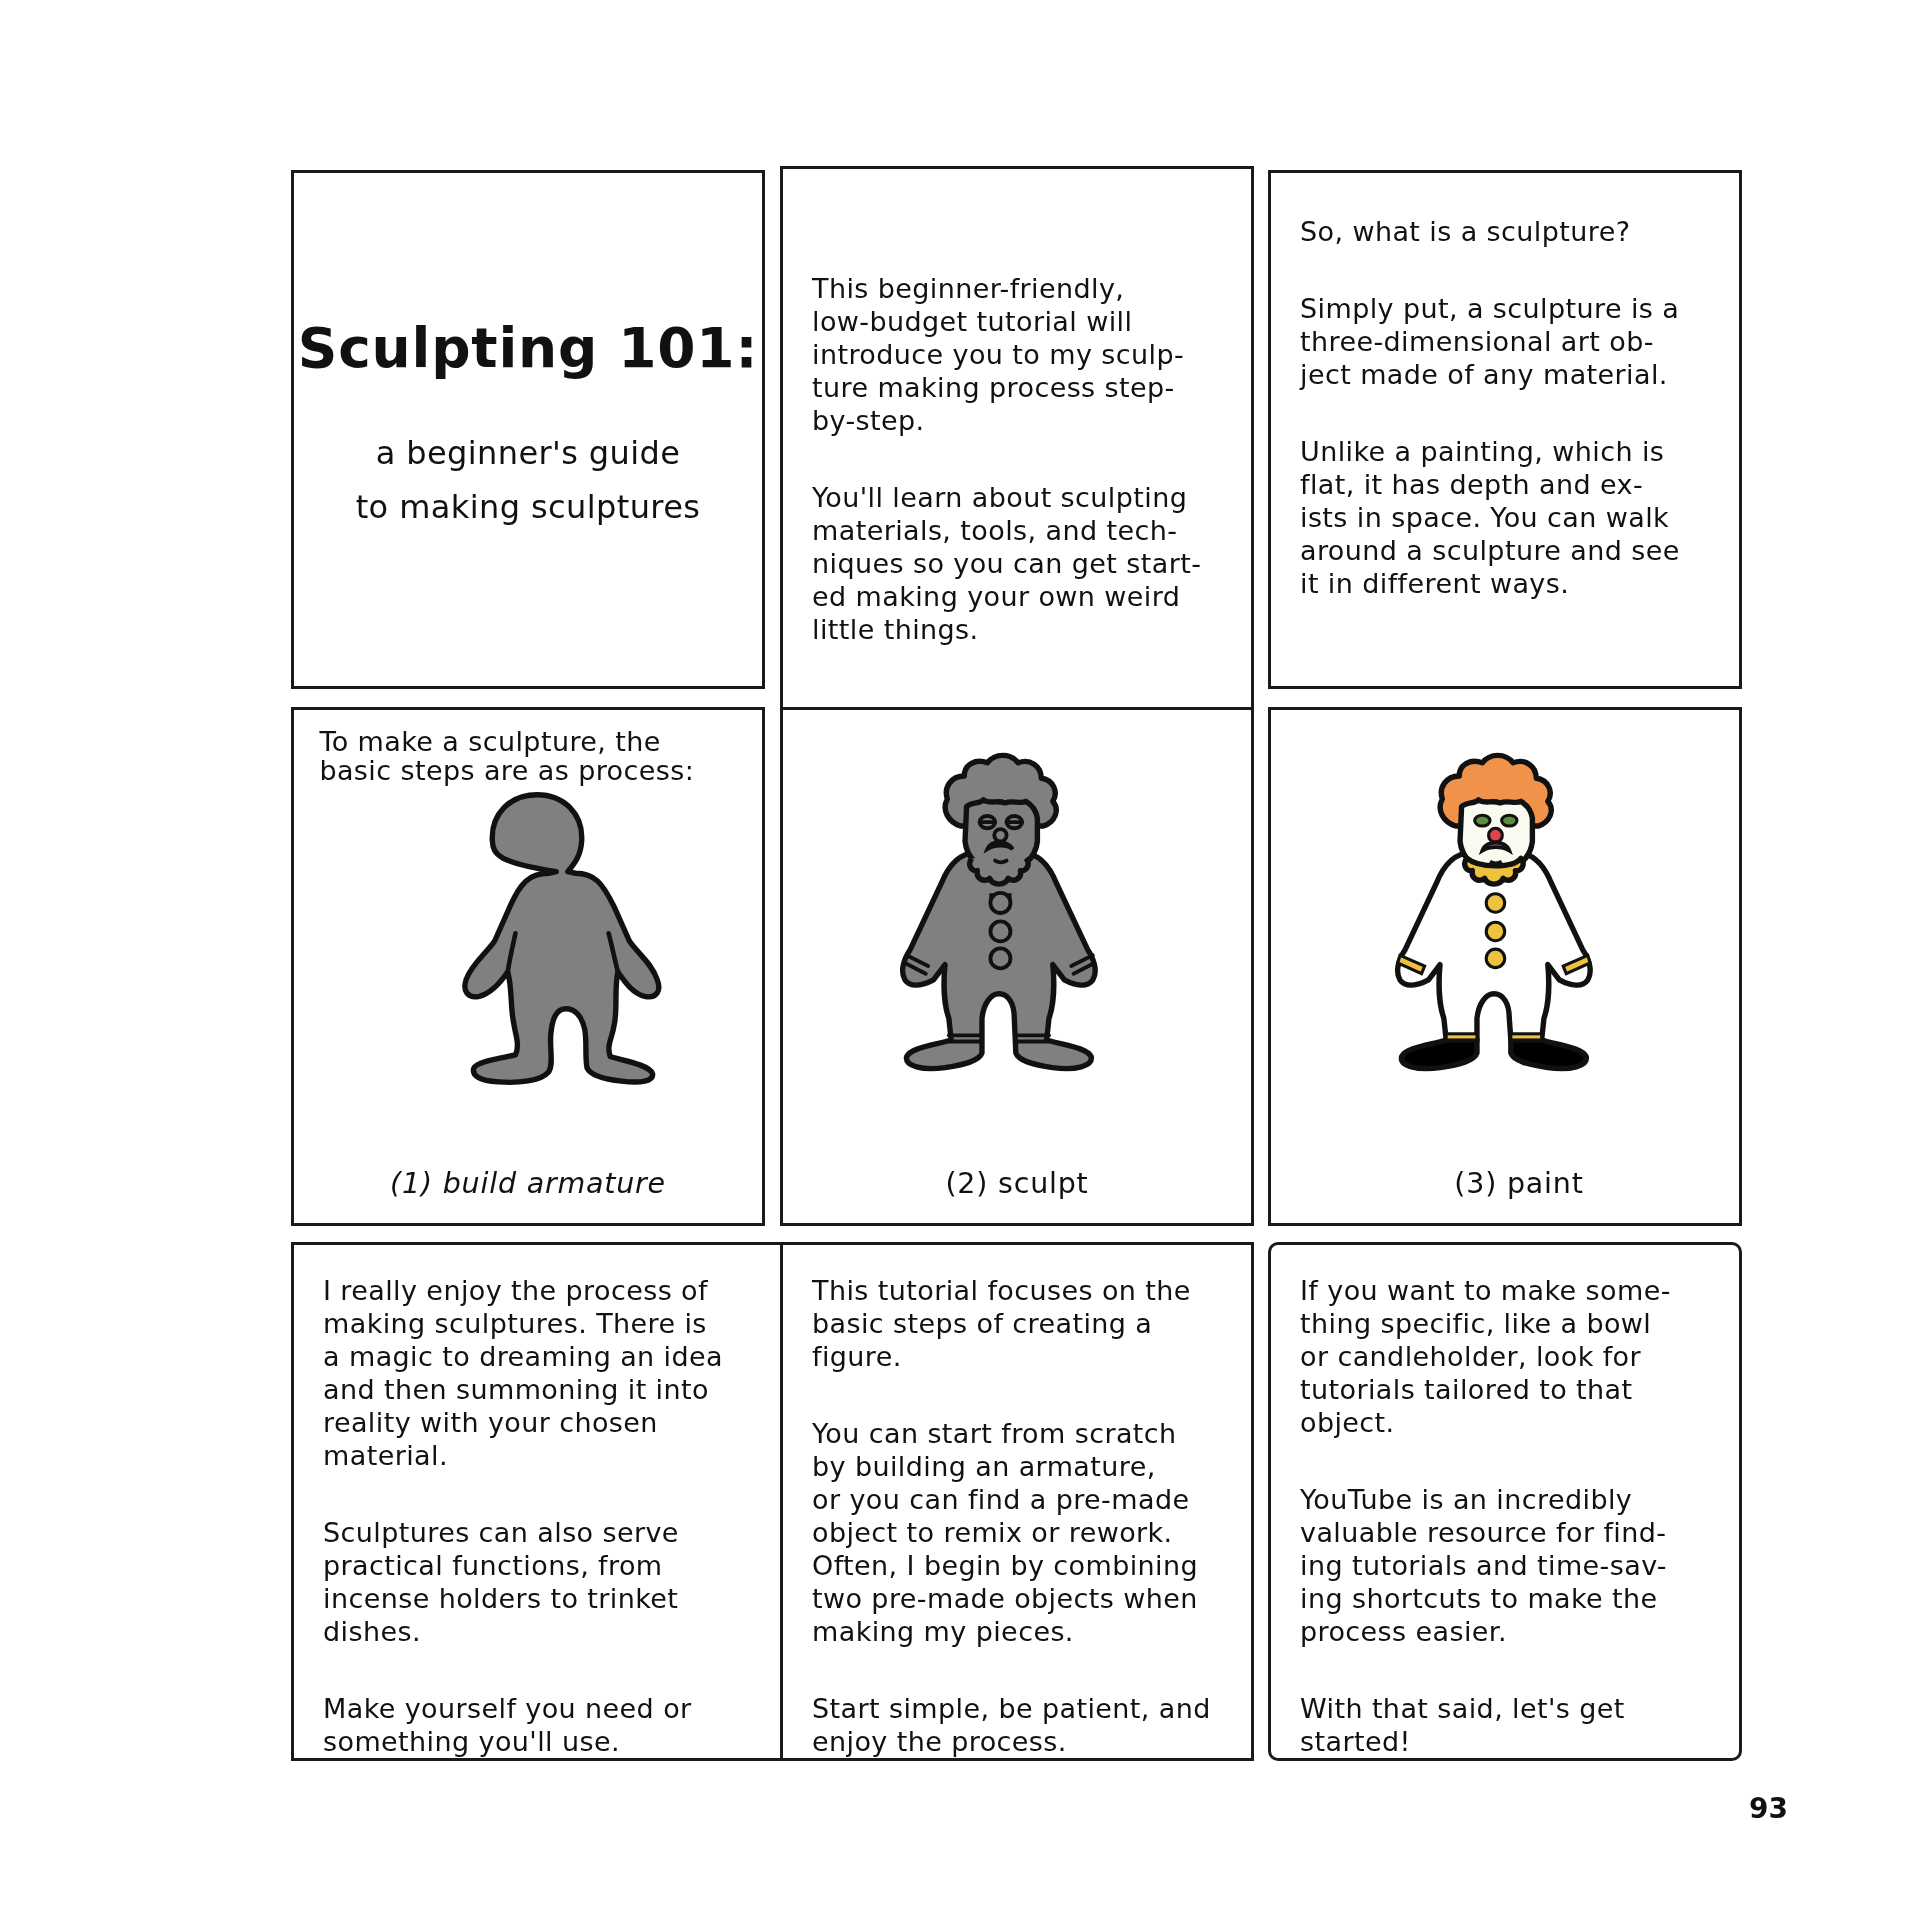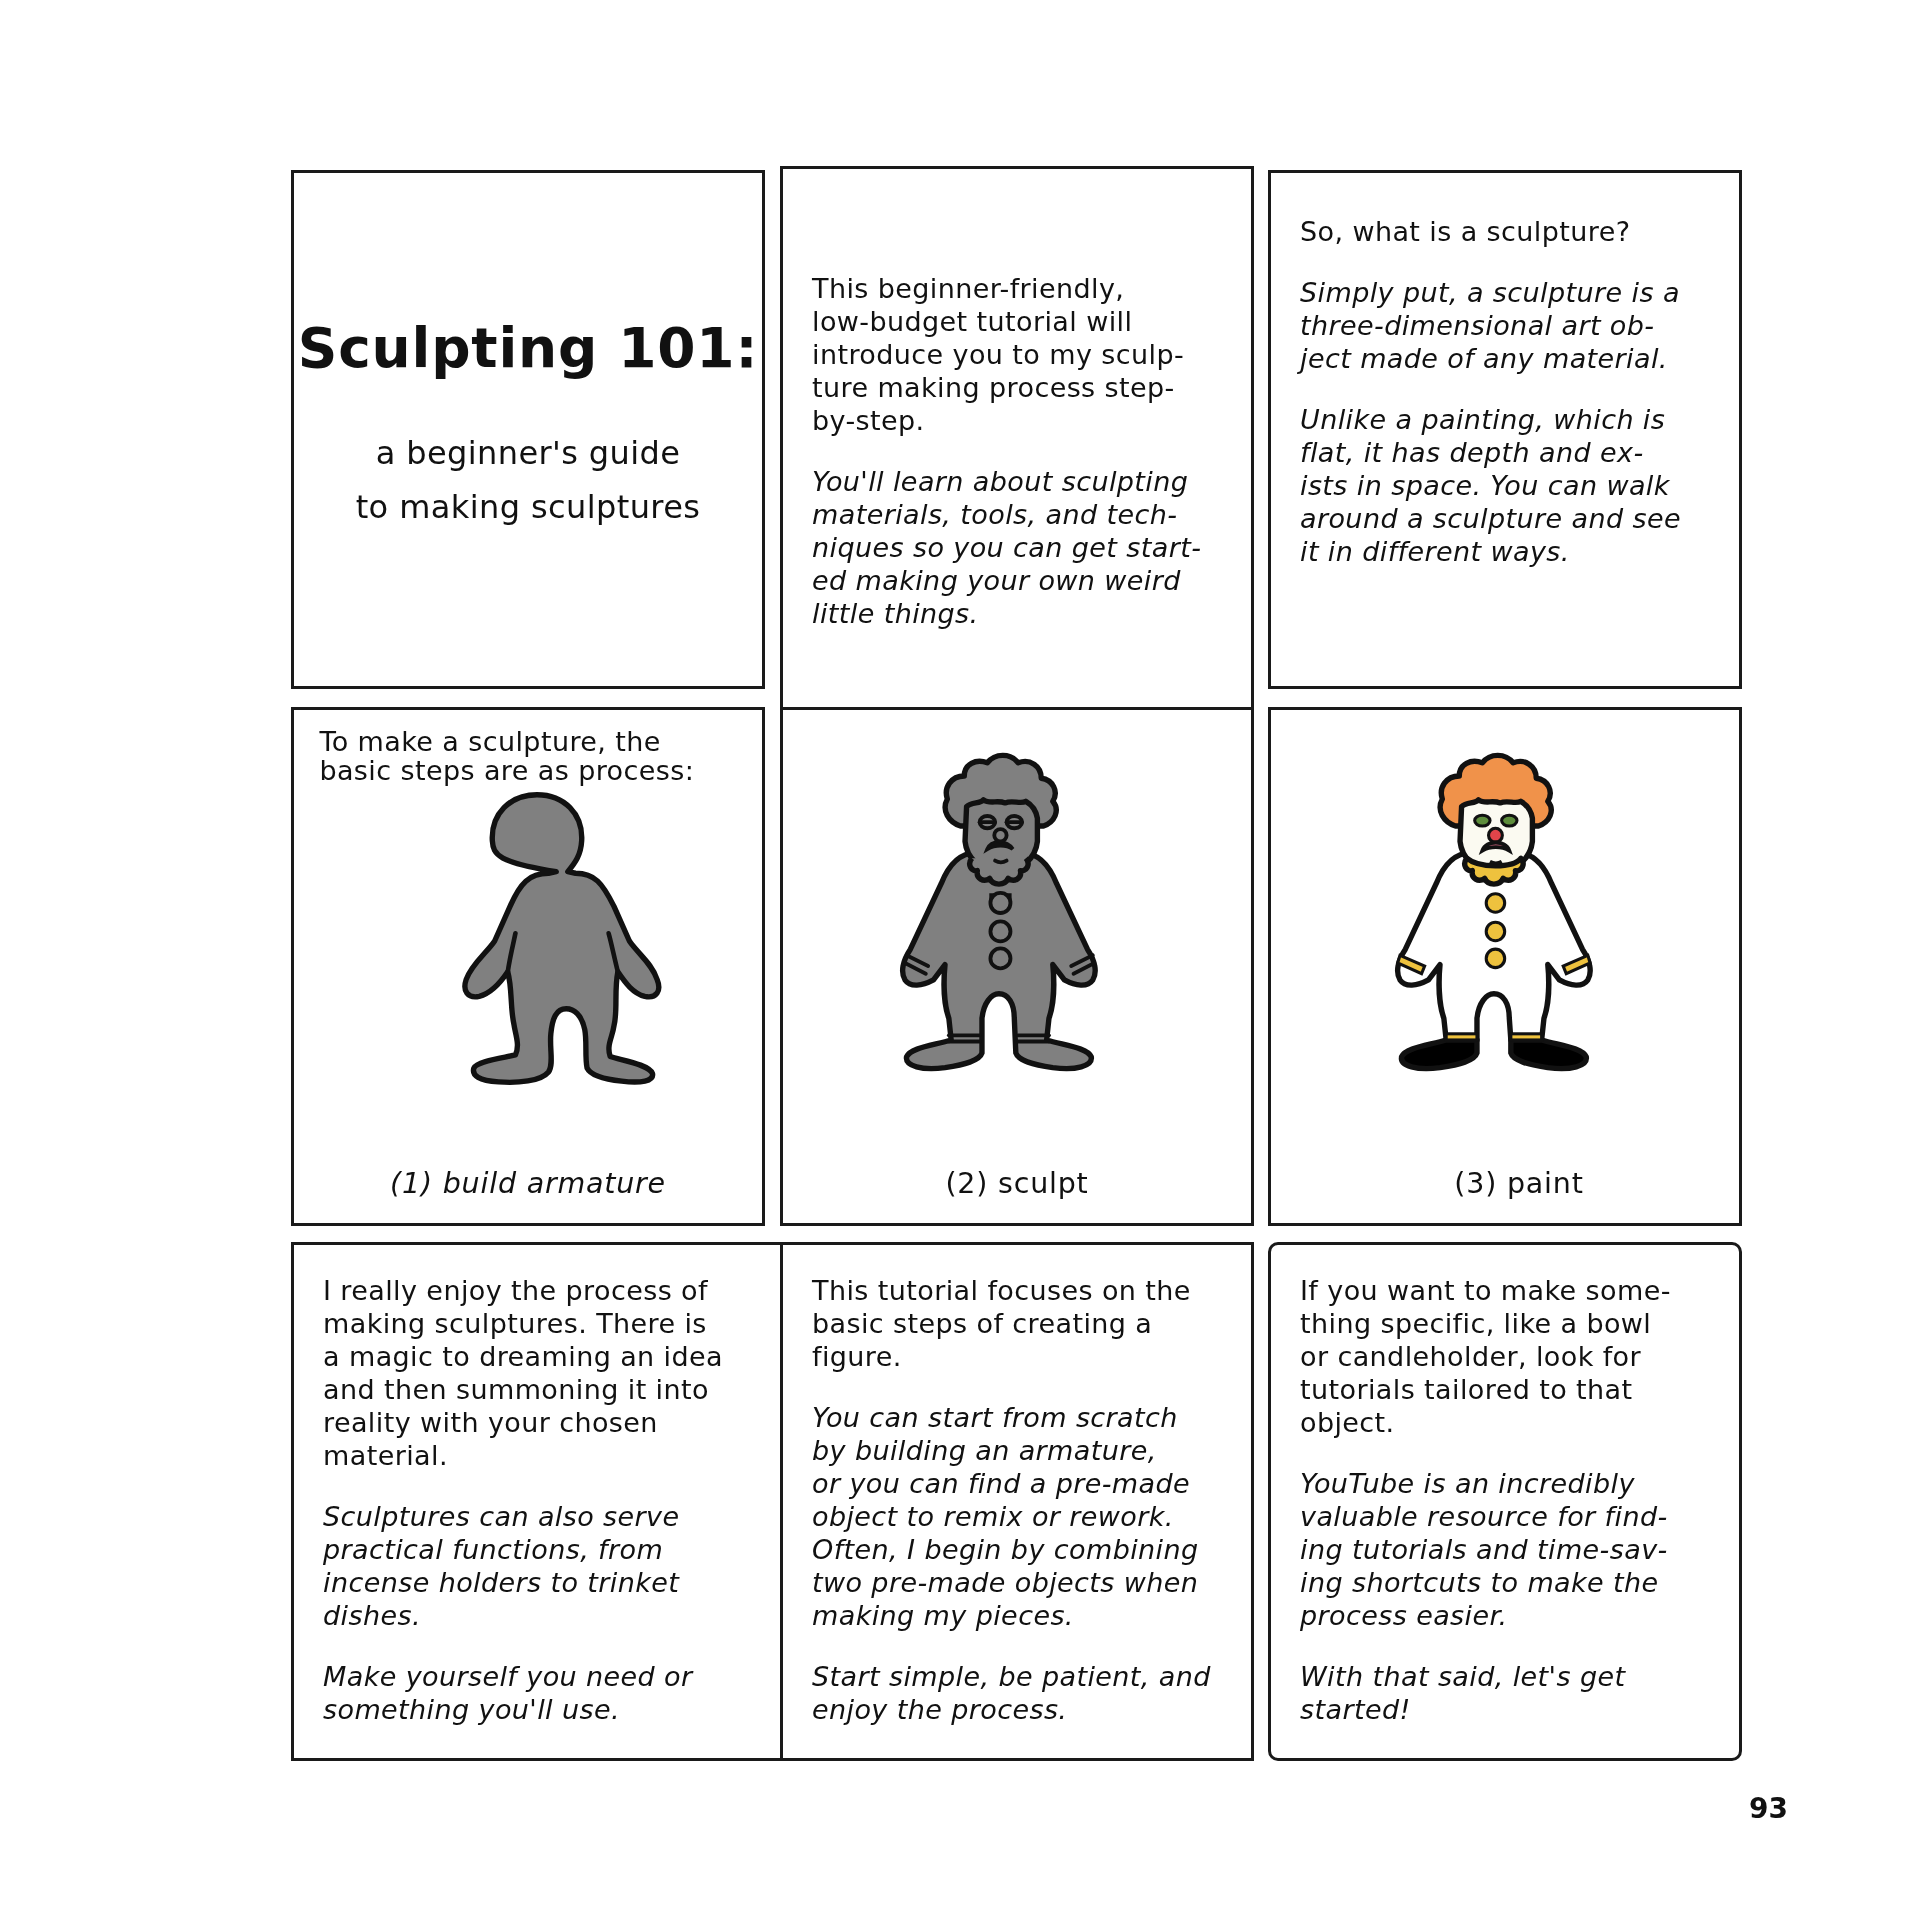--- a/index.html
+++ b/index.html
@@ -1,21 +1,21 @@
 <!DOCTYPE html>
 <html style="font-size:12.3px"><head>
   <meta charset="utf-8">
   <style>
     html, body { margin: 0; padding: 0; background: #ffffff; }
     body { width: 1926px; height: 1926px; position: relative; overflow: hidden;
            font-family: "DejaVu Sans", "Liberation Sans", sans-serif; color: #111111; }
     .panel { position: absolute; box-sizing: border-box; border: 3.9px solid #1a1a1a; background: #ffffff; }
     .p-text { padding: 0 29px; }
     .txt { font-size: 27px; line-height: 33px; letter-spacing: 0.4px; margin: 0; white-space: pre-line; }
-    .para + .para { margin-top: 28px; font-style: italic; }
+    .para + .para { margin-top: 44px; }
     .title-block { position: absolute; left: 0; right: 0; text-align: center; }
     .big-title { font-size: 55px; font-weight: bold; letter-spacing: 0.8px; }
     .subtitle { font-size: 32px; line-height: 54px; letter-spacing: 0.4px; white-space: pre-line; }
     .caption { position: absolute; left: 0; right: 0; text-align: center; font-size: 28.5px; letter-spacing: 0.8px; }
     .figure { position: absolute; }
     .page-num { position: absolute; font-size: 28px; font-weight: bold; }
   </style>
 </head>
 <body>
 

